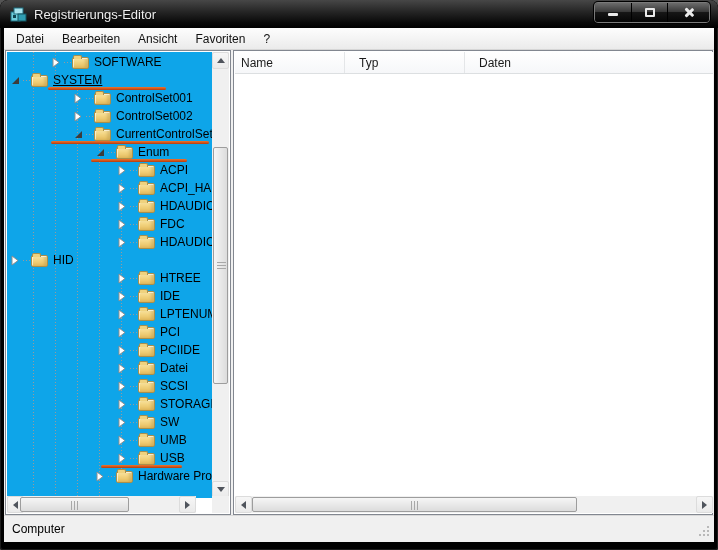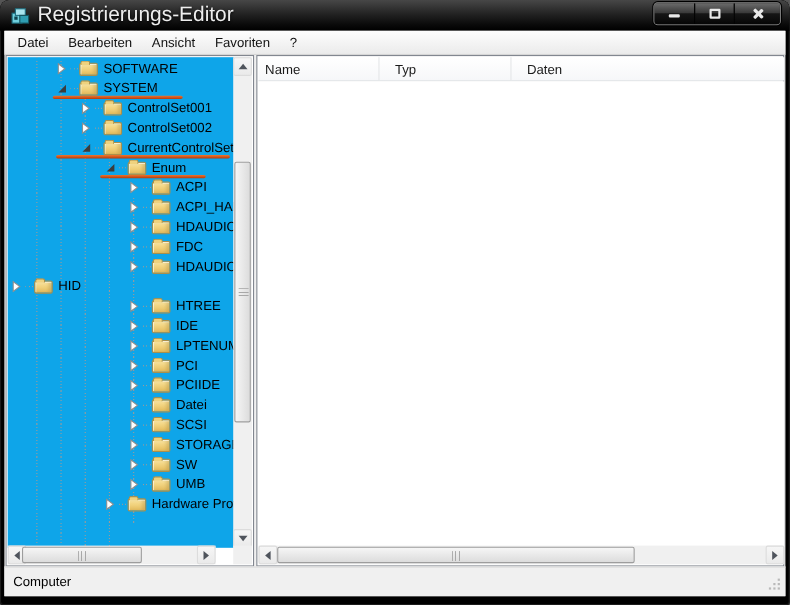--- a/index.html
+++ b/index.html
@@ -12,21 +12,21 @@
     overflow: hidden; box-shadow: inset 0 0 0 1px #1c1c1c;
   }
 
   
   .titlebar {
     position: absolute; left:0; top:0; width:100%; height:28px;
     background: linear-gradient(180deg,#474747 0%,#232323 45%,#0a0a0a 80%,#000 100%);
     display:flex; align-items:center; border-radius: 8px 8px 0 0;
   }
   .app-icon { width:17px; height:17px; margin:0 7px 0 10px; flex:0 0 auto; }
-  .title-text { color:#ededed; font-size:19px; text-shadow:0 1px 2px #000; }
+  .title-text { color:#ededed; font-size:13px; text-shadow:0 1px 2px #000; }
 
   .win-controls {
     position:absolute; top:2px; right:8px; height:21px; display:flex;
     border:1px solid #7a7a7a; border-radius:4px; overflow:hidden;
     box-shadow: 0 0 0 1px #000;
   }
   .win-btn {
     width:36px; height:100%; display:flex; align-items:center; justify-content:center;
     background: linear-gradient(180deg,#6b6b6b 0%,#3a3a3a 45%,#161616 50%,#050505 100%);
     border-left:1px solid #000; cursor:default; position:relative;
@@ -196,21 +196,21 @@
       <svg width="11" height="11" viewBox="0 0 11 11">
         <polygon class="p-collapsed" points="2,1 8,5.5 2,10" fill="#ffffff" stroke="#8e8e8e" stroke-width="1"></polygon>
         <polygon class="p-expanded" points="9,2 9,9 2,9" fill="#3c3c3c" style="display: none;"></polygon>
       </svg>
     </span>
     <span class="stub"></span>
     <span class="folder"></span>
     <span class="tree-label">SOFTWARE</span>
   </div>
 
-  <div class="tree-row" style="padding-left: 41px;">
+  <div class="tree-row" style=" text-decoration: underline;">
     <span class="twisty">
       <svg width="11" height="11" viewBox="0 0 11 11">
         <polygon class="p-collapsed" points="2,1 8,5.5 2,10" fill="#ffffff" stroke="#8e8e8e" stroke-width="1" style="display: none;"></polygon>
         <polygon class="p-expanded" points="9,2 9,9 2,9" fill="#3c3c3c"></polygon>
       </svg>
     </span>
     <span class="stub"></span>
     <span class="folder"></span>
     <span class="tree-label">SYSTEM</span>
   <div class="underline" style="left: 41px; width: 118px; background: linear-gradient(rgb(239, 116, 44), rgb(182, 60, 14));"></div>
@@ -452,20 +452,32 @@
       <svg width="11" height="11" viewBox="0 0 11 11">
         <polygon class="p-collapsed" points="2,1 8,5.5 2,10" fill="#ffffff" stroke="#8e8e8e" stroke-width="1"></polygon>
         <polygon class="p-expanded" points="9,2 9,9 2,9" fill="#3c3c3c" style="display: none;"></polygon>
       </svg>
     </span>
     <span class="stub"></span>
     <span class="folder"></span>
     <span class="tree-label">UMB</span>
   </div>
 
+  <div class="tree-row" style="padding-left: 107px;">
+    <span class="twisty">
+      <svg width="11" height="11" viewBox="0 0 11 11">
+        <polygon class="p-collapsed" points="2,1 8,5.5 2,10" fill="#ffffff" stroke="#8e8e8e" stroke-width="1"></polygon>
+        <polygon class="p-expanded" points="9,2 9,9 2,9" fill="#3c3c3c" style="display: none;"></polygon>
+      </svg>
+    </span>
+    <span class="stub"></span>
+    <span class="folder"></span>
+    <span class="tree-label">USB</span>
+  <div class="underline" style="left: 94px; width: 81px; background: linear-gradient(rgb(239, 116, 44), rgb(182, 60, 14));"></div>
+            </div>
 
   <div class="tree-row" style="padding-left: 85px;">
     <span class="twisty">
       <svg width="11" height="11" viewBox="0 0 11 11">
         <polygon class="p-collapsed" points="2,1 8,5.5 2,10" fill="#ffffff" stroke="#8e8e8e" stroke-width="1"></polygon>
         <polygon class="p-expanded" points="9,2 9,9 2,9" fill="#3c3c3c" style="display: none;"></polygon>
       </svg>
     </span>
     <span class="stub"></span>
     <span class="folder"></span>

